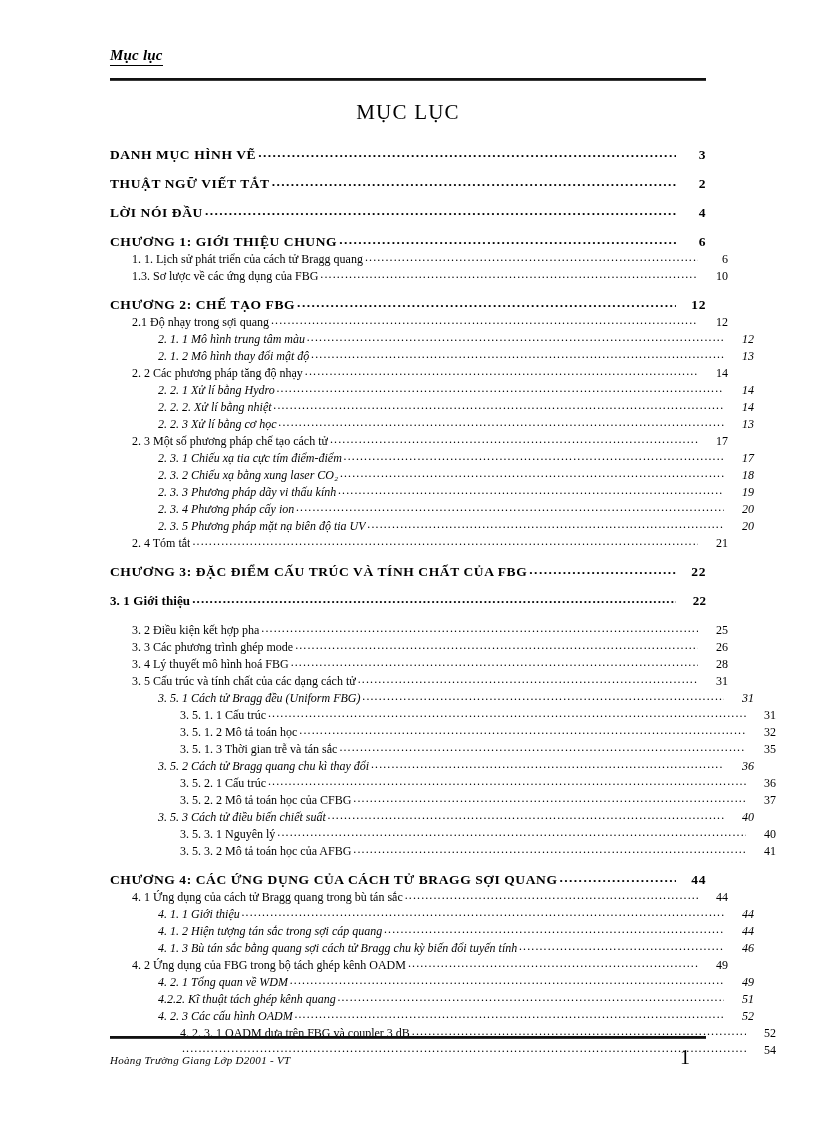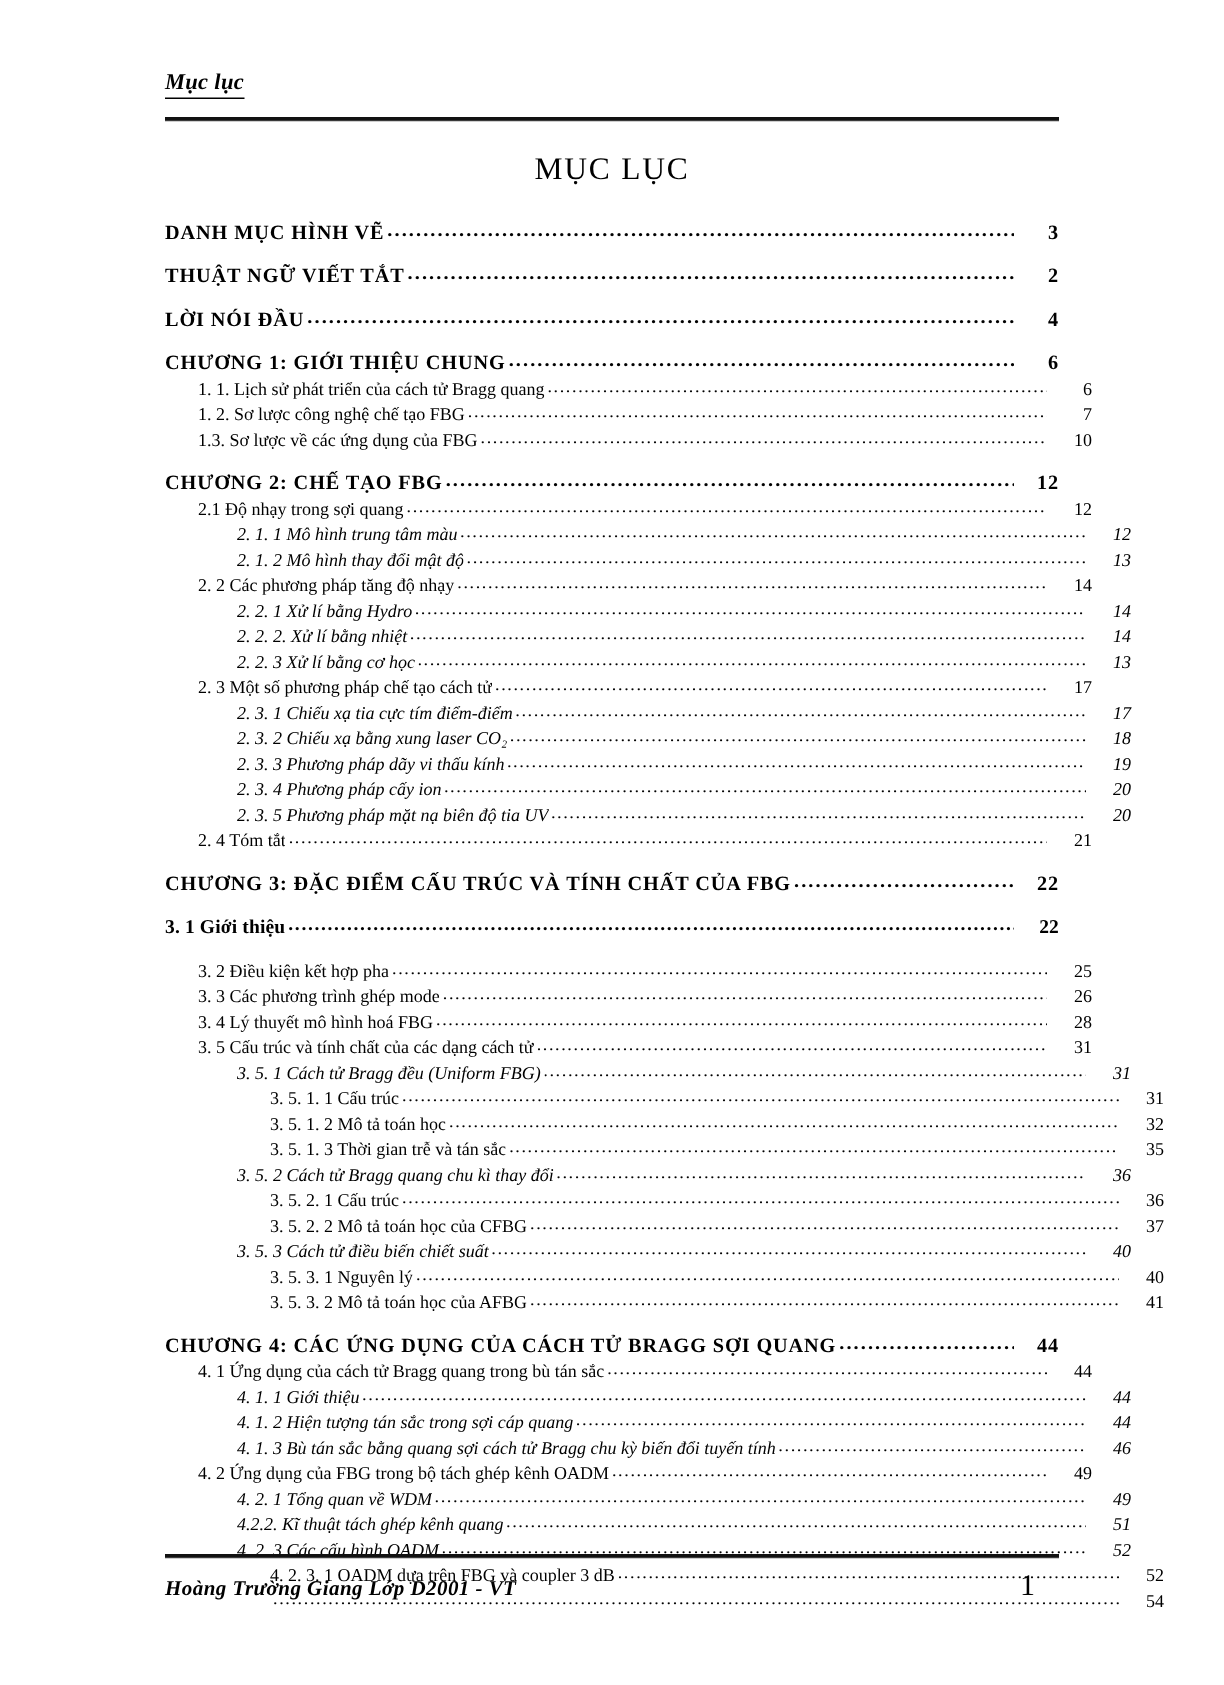--- a/index.html
+++ b/index.html
@@ -168,23 +168,23 @@
   .footer {
     position: absolute;
     left: 110px;
     top: 1046px;
     width: 596px;
     display: flex;
     align-items: baseline;
     justify-content: space-between;
   }
   .footer-name {
-    font-weight: bold;
+    font-weight: normal;
     font-style: italic;
-    font-size: 14px;
+    font-size: 11px;
     letter-spacing: 0.3px;
   }
   .footer-page {
     font-size: 20px;
     padding-right: 16px;
   }
 </style>
 </head>
 <body>
 
@@ -217,25 +217,20 @@
         <span class="toc-label">CHƯƠNG  1: GIỚI  THIỆU   CHUNG</span>
         <span class="toc-dots"></span>
         <span class="toc-page">6</span>
       </div>
       <div class="toc-row lv1">
         <span class="toc-label">1. 1. Lịch sử phát triển của cách tử Bragg quang</span>
         <span class="toc-dots"></span>
         <span class="toc-page">6</span>
       </div>
       <div class="toc-row lv1">
-        <span class="toc-label">1. 2. Sơ lược công nghệ chế tạo FBG</span>
-        <span class="toc-dots"></span>
-        <span class="toc-page">7</span>
-      </div>
-      <div class="toc-row lv1">
         <span class="toc-label">1.3.  Sơ lược về các ứng dụng của FBG</span>
         <span class="toc-dots"></span>
         <span class="toc-page">10</span>
       </div>
       <div class="toc-row lv0">
         <span class="toc-label">CHƯƠNG  2: CHẾ  TẠO  FBG</span>
         <span class="toc-dots"></span>
         <span class="toc-page">12</span>
       </div>
       <div class="toc-row lv1">

